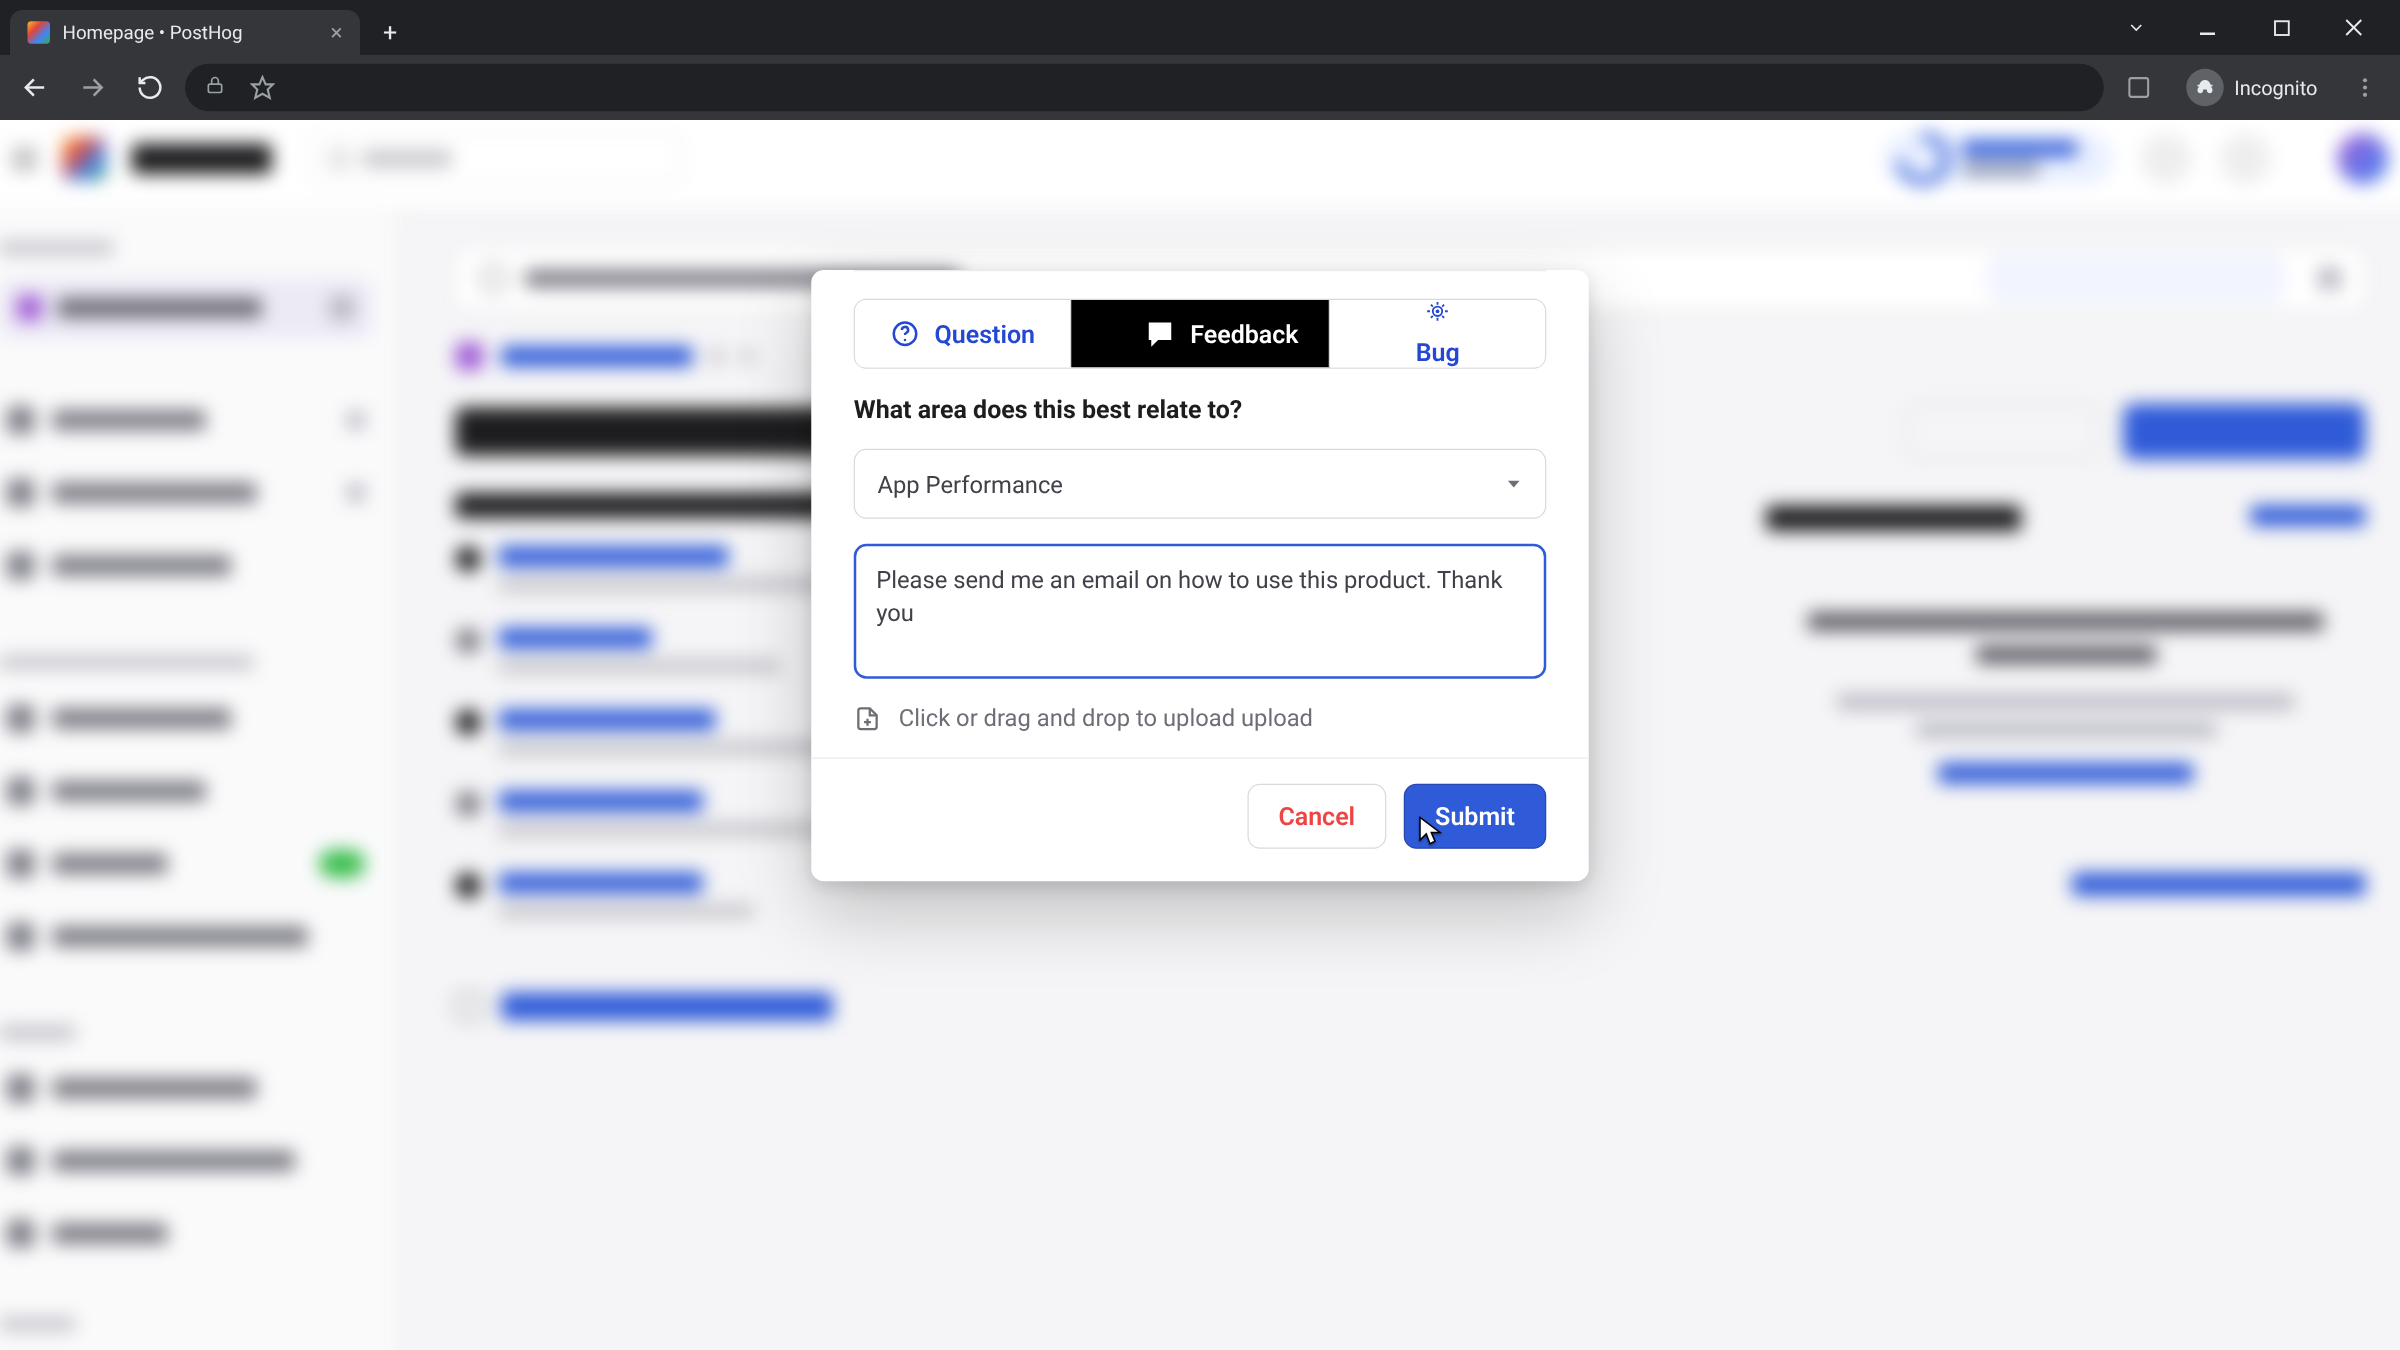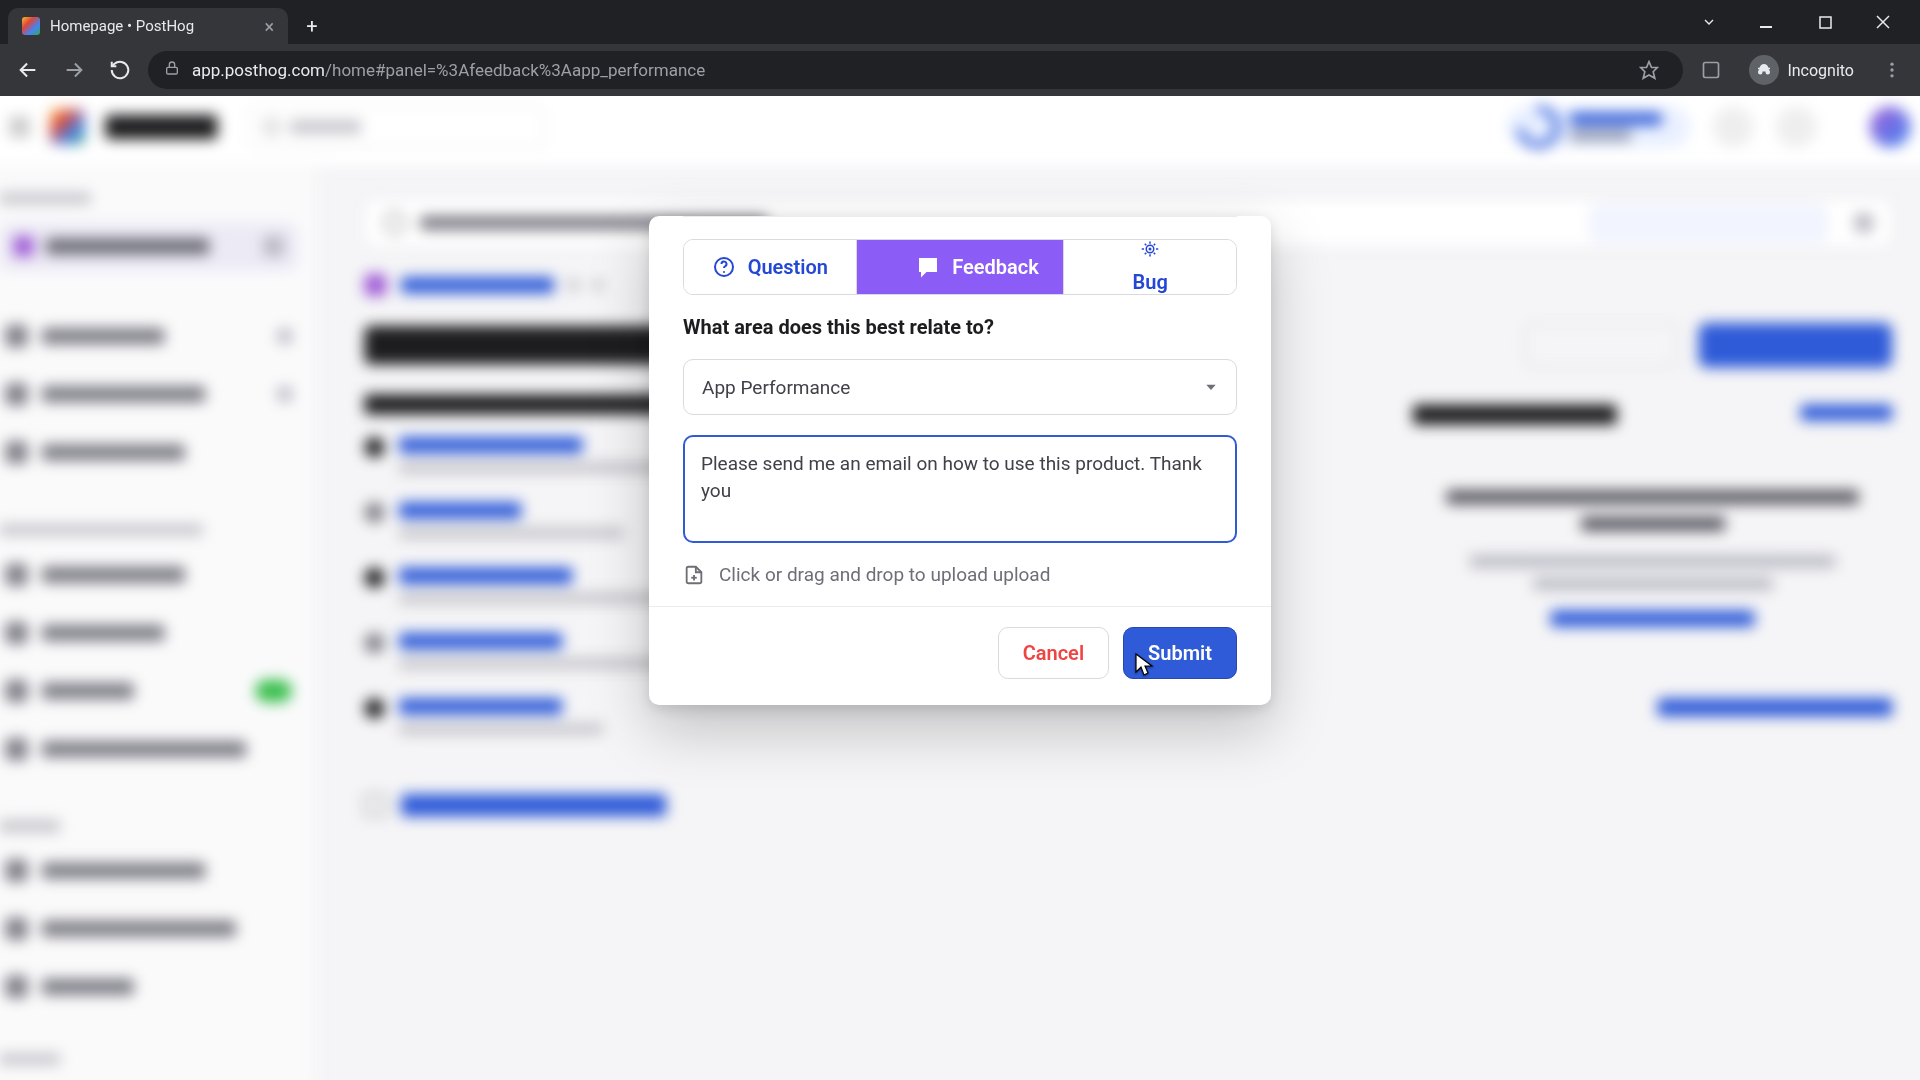--- a/index.html
+++ b/index.html
@@ -80,21 +80,21 @@
   .modal { width: 622px; background: #fff; border-radius: 10px; margin-top: 120px; box-shadow: 0 24px 60px rgba(0,0,0,.22), 0 4px 14px rgba(0,0,0,.12); display:flex; flex-direction:column; }
   .modal-head { display:flex; align-items:center; justify-content:space-between; padding: 24px 34px 20px 34px; }
   .modal-title { font-size: 25px; font-weight: 700; color:#1d1d1f; }
   .modal-close { width:32px;height:32px;display:flex;align-items:center;justify-content:center;color:#6e6e76;cursor:pointer;font-size:22px;}
   .modal-sep { height:1px; background:#ececef; margin: 0 34px; }
   .modal-body { padding: 22px 34px 14px 34px; display:flex;flex-direction:column; gap:20px; }
   .q-label { font-size: 20px; font-weight: 700; color:#1d1d1f; }
   .seg { display:flex; border:1px solid #d9d9e0; border-radius:10px; overflow:hidden;text-align:center; }
   .seg-btn { flex:1; display:flex; align-items:center; justify-content:center; gap:12px; height:54px; font-size:20px; font-weight:600; color:#2447d6; background:#fff; border-right:1px solid #d9d9e0; cursor:pointer; }
   .seg-btn:last-child{border-right:none;flex-direction:column;}
-  .seg-btn.active{ background:#8b5cf6; color:#fff;padding-left:35px; }
+  .seg-btn.active{ background:#000000; color:#fff;padding-left:35px; }
   .seg-btn.active svg { stroke:#fff; fill:#fff; }
   .seg-btn svg { stroke:#2447d6; }
   .select { height:56px; border:1px solid #d9d9e0; border-radius:10px; display:flex; align-items:center; padding: 0 18px; font-size:19px; color:#414149; cursor:pointer; justify-content:space-between;}
   .select .chev { color:#6e6e76; }
   .textarea { width:100%; height:108px; border:2px solid #2f5bd8; border-radius:10px; padding:14px 16px; font-size:19px; color:#414149; font-family:inherit; resize:none; outline:none; line-height:1.4;}
   .upload { display:flex; align-items:center; gap:14px; color:#6e6e76; font-size:19px; cursor:pointer; padding-bottom:6px;}
   .modal-foot { border-top:1px solid #ececef; padding:20px 34px 26px; display:flex; justify-content:flex-end; gap:14px;}
   .btn { height:52px; padding:0 24px; border-radius:10px; font-size:20px; font-weight:600; display:flex;align-items:center;justify-content:center; cursor:pointer; }
   .btn-cancel { border:1px solid #d9d9e0; background:#fff; color:#ef4444; }
   .btn-submit { background:#2f5bd8; color:#fff; border:1px solid #2846b0; position:relative;}
@@ -155,23 +155,20 @@
           <polyline points="3 3 3 8 8 8"></polyline>
         </svg>
     </div>
     <div class="omnibox">
       <span class="lock">
         <svg width="16" height="16" viewBox="0 0 24 24" fill="none" stroke="currentColor" stroke-width="2">
             <rect x="4" y="11" width="16" height="10" rx="2"></rect>
             <path d="M8 11V7a4 4 0 1 1 8 0v4"></path>
           </svg>
       </span>
-      <span class="url">
-        <span>app.posthog.com</span><span class="dim">/home#panel=%3Afeedback%3Aapp_performance</span>
-      </span>
       <span class="addr-icon">
         <svg width="20" height="20" viewBox="0 0 24 24" fill="none" stroke="currentColor" stroke-width="2">
             <polygon points="12 2 15 9 22 9 17 14 19 22 12 18 5 22 7 14 2 9 9 9"></polygon>
           </svg>
       </span>
     </div>
     <div class="addr-right">
       <div class="addr-icon">
         <svg width="20" height="20" viewBox="0 0 24 24" fill="none" stroke="currentColor" stroke-width="2">
             <rect x="3" y="3" width="18" height="18" rx="2"></rect>

